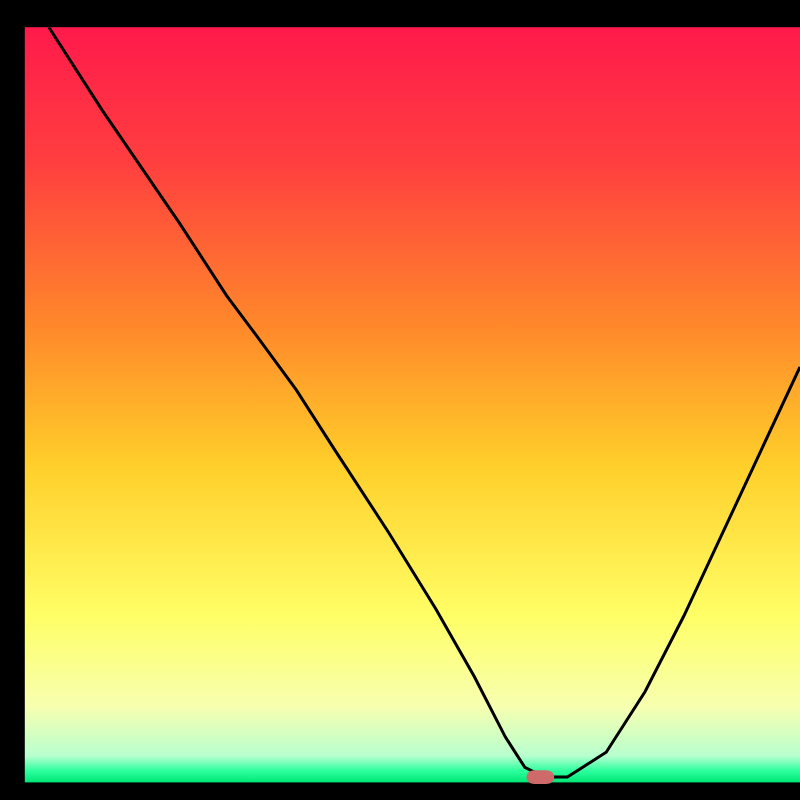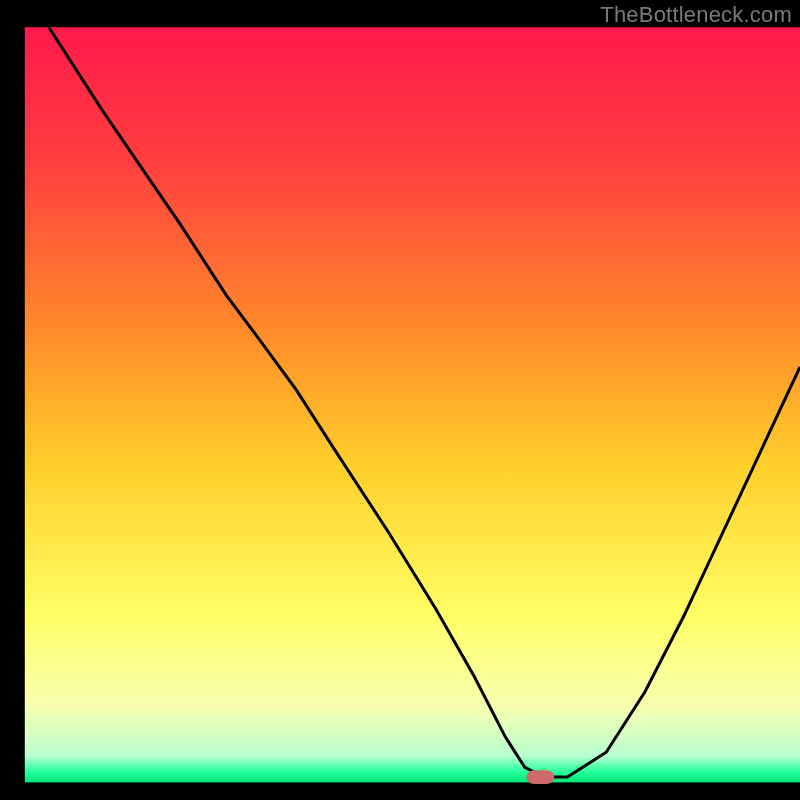--- a/index.html
+++ b/index.html
@@ -58,15 +58,14 @@
 
   <rect x="0" y="0" width="800" height="800" fill="#000"></rect>
 
   <rect id="plot-bg" x="24.8" y="27.200000000000003" width="775.2" height="755.1999999999999" fill="url(#bg-grad)"></rect>
 
   <path id="curve-path" d="M48.8 27.2 L102.3 110.3 L179.8 223.6 L226.4 295.3 L257.4 336.8 L296.1 389.7 L334.9 450.1 L389.1 533.2 L435.7 608.7 L474.4 676.7 L505.4 737.1 L524.8 767.3 L544.2 777.1 L567.4 777.1 L606.2 752.2 L645.0 691.8 L683.7 616.3 L722.5 533.2 L761.2 450.1 L800.0 367.0 " fill="none" stroke="#000000" stroke-width="3" clip-path="url(#plot-clip)"></path>
 
   <rect id="marker-rect" x="526.3543999999999" y="770.3168000000001" width="27.907200000000007" height="13.5936" rx="7.752000000000001" ry="7.752000000000001" fill="#cf6a6a"></rect>
 </svg>
 
-<div class="watermark">TheBottleneck.com</div>
 
 </div>
 
 </body></html>

